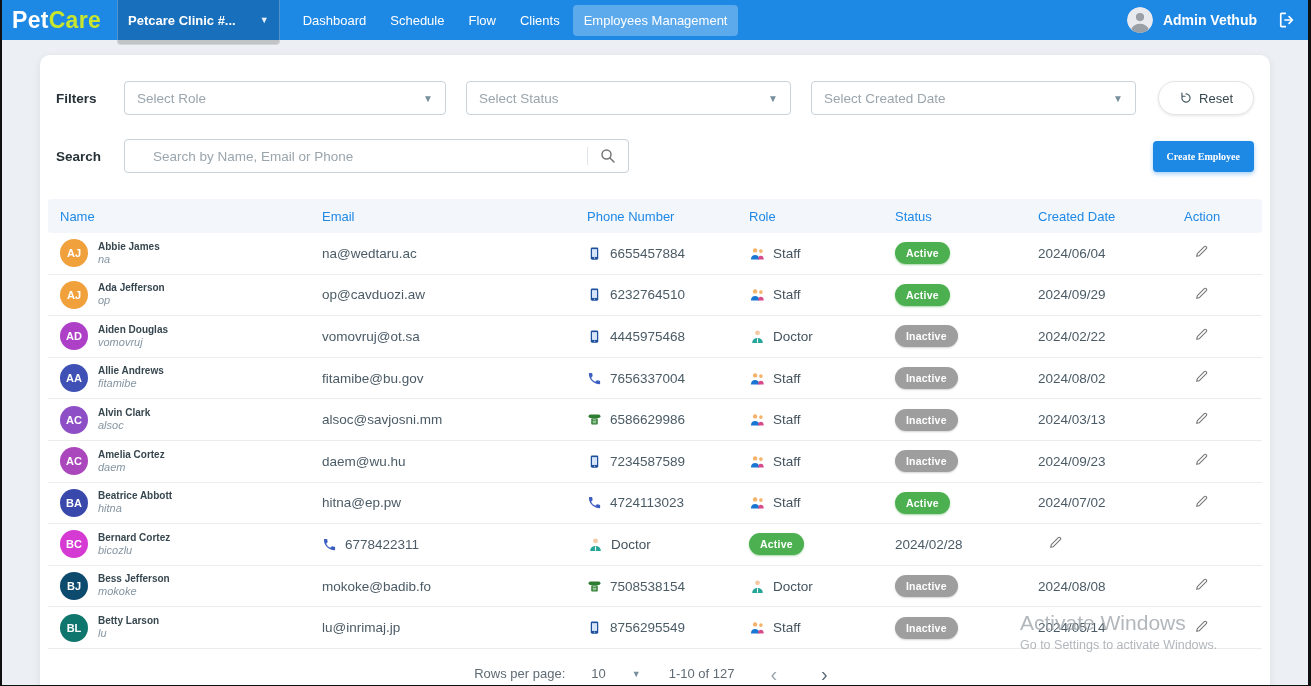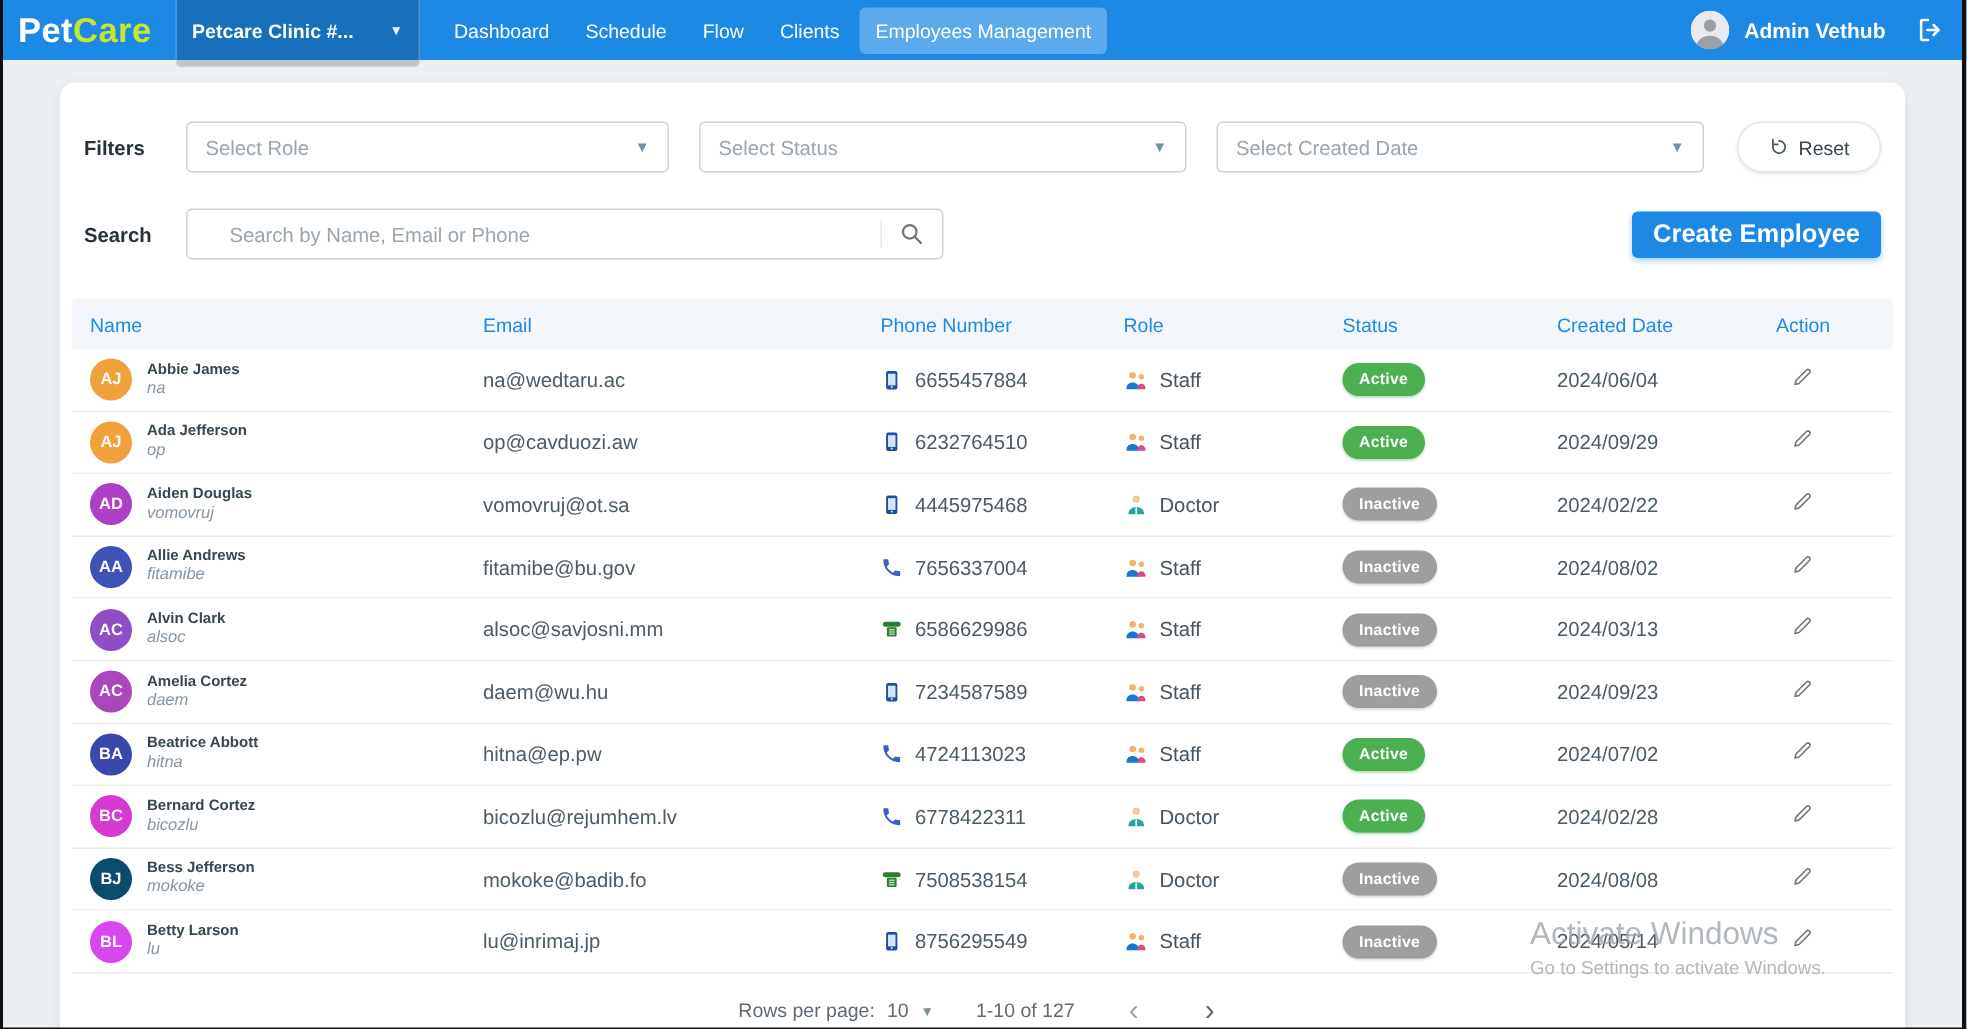--- a/index.html
+++ b/index.html
@@ -40,21 +40,21 @@
   .sel-role{width:322px}
   .sel-status{width:325px}
   .sel-date{width:325px}
   .reset-btn{margin-left:auto;height:34px;border-radius:17px;border:1px solid #e3e6e9;background:#fff;box-shadow:0 1px 3px rgba(0,0,0,.10);display:flex;align-items:center;gap:6px;padding:0 20px;font-size:13px;color:#37474f;cursor:pointer}
 
   .search-box{width:505px;height:34px;border:1px solid #c9d2d9;border-radius:4px;background:#fff;display:flex;align-items:center;padding-left:28px;flex:none}
   .search-box input{flex:1;border:none;outline:none;font-size:13.5px;color:#37474f;background:transparent}
   .search-box input::placeholder{color:#9aa5ad}
   .search-divider{width:1px;height:18px;background:#dfe5ea}
   .search-btn{width:40px;height:100%;display:flex;align-items:center;justify-content:center;cursor:pointer}
-  .create-btn{margin-left:auto;height:31px;background:#1e88e5;border:none;border-radius:4px;box-shadow:0 2px 4px rgba(30,136,229,.4);color:#fff;font-size:17px;font-weight:700;padding:0 14px;cursor:pointer;font-family:Liberation Sans, sans-serif}
+  .create-btn{margin-left:auto;height:31px;background:#1e88e5;border:none;border-radius:4px;box-shadow:0 2px 4px rgba(30,136,229,.4);color:#fff;font-size:10px;font-weight:700;padding:0 14px;cursor:pointer;font-family:Liberation Serif, serif}
 
   
   .table{margin-top:26px}
   .thead,.tr{display:grid;grid-template-columns:274px 265px 162px 146px 143px 146px 1fr;align-items:center}
   .thead{background:#f3f7fb;height:34px;border-radius:3px}
   .th{color:#1e88e5;font-size:13px;font-weight:500}
   .th:first-child{padding-left:12px}
   .tr{height:41.6px;border-bottom:1px solid #ececec;background:#fff}
   .name-cell{display:flex;align-items:center;gap:10px;padding-left:12px}
   .avatar{width:28px;height:28px;border-radius:50%;color:#fff;font-size:11px;font-weight:700;display:flex;align-items:center;justify-content:center;flex:none}
@@ -65,21 +65,21 @@
   .role-cell{display:flex;align-items:center;gap:7px;font-size:13.5px;color:#44535e}
   .picon,.ricon{display:flex;align-items:center}
   .badge{display:inline-block;min-width:42px;text-align:center;padding:5px 11px;border-radius:12px;font-size:10.5px;font-weight:700;color:#fff;letter-spacing:.2px}
   .badge.active{background:#4caf50;box-shadow:0 1px 2px rgba(76,175,80,.5)}
   .badge.inactive{background:#9e9e9e;box-shadow:0 1px 2px rgba(0,0,0,.18)}
   .action-cell{padding-left:10px}
   .edit{cursor:pointer;display:inline-flex}
 
   
   .pagination{display:flex;align-items:center;justify-content:center;gap:28px;margin-top:15px;font-size:13px;color:#5f6b74}
-  .rpp{display:flex;align-items:center;gap:8px}
+  .rpp{display:flex;align-items:center;gap:26px}
   .rpp .caret{font-size:9px;color:#78909c}
   .pg-chev{font-size:20px;line-height:1;color:#9aa5ad;cursor:pointer;padding:0 8px}
   .pg-chev.next{color:#5f6b74}
 
   
   .watermark{position:absolute;top:611px;left:1020px;color:#9fa6ac;opacity:.8;pointer-events:none;z-index:20;white-space:nowrap}
   .wm1{font-size:21px;font-weight:400}
   .wm2{font-size:12.5px;margin-top:3px}
 </style>
 </head>
@@ -474,21 +474,20 @@
   </div>
 
   <div class="tr">
     <div class="td name-cell">
       <span class="avatar" style="background: rgb(213, 58, 210);">BC</span>
       <span class="name-stack">
         <span class="emp-name">Bernard Cortez</span>
         <span class="emp-username">bicozlu</span>
       </span>
     </div>
-    <div class="td email">bicozlu@rejumhem.lv</div>
     <div class="td phone-cell">
       <span class="picon">
               <svg viewBox="0 0 24 24" width="15" height="15">
                 <path d="M6.62 10.79c1.44 2.83 3.76 5.14 6.59 6.59l2.2-2.2c.27-.27.67-.36 1.02-.24 1.12.37 2.33.57 3.57.57.55 0 1 .45 1 1V20c0 .55-.45 1-1 1-9.39 0-17-7.61-17-17 0-.55.45-1 1-1h3.5c.55 0 1 .45 1 1 0 1.25.2 2.45.57 3.57.11.35.03.74-.25 1.02l-2.2 2.2z" fill="#3d5fc0"></path>
               </svg>
             </span>
       <span>6778422311</span>
     </div>
     <div class="td role-cell">
       <span class="ricon">
@@ -552,21 +551,21 @@
       <span class="edit">
               <svg viewBox="0 0 24 24" width="16" height="16">
                 <path d="M4 20l1-4L15.5 5.5a2 2 0 0 1 2.83 0l.17.17a2 2 0 0 1 0 2.83L8 19l-4 1z" fill="none" stroke="#757575" stroke-width="1.6" stroke-linejoin="round"></path>
               </svg>
             </span>
     </div>
   </div>
 
   <div class="tr">
     <div class="td name-cell">
-      <span class="avatar" style="background: #d946ef;">BL</span>
+      <span class="avatar" style="background: #0f766e;">BL</span>
       <span class="name-stack">
         <span class="emp-name">Betty Larson</span>
         <span class="emp-username">lu</span>
       </span>
     </div>
     <div class="td email">lu@inrimaj.jp</div>
     <div class="td phone-cell">
       <span class="picon">
               <svg viewBox="0 0 24 24" width="15" height="15">
                 <rect x="6" y="2.2" width="12" height="19.6" rx="2.2" fill="#1c4f9c"></rect>

